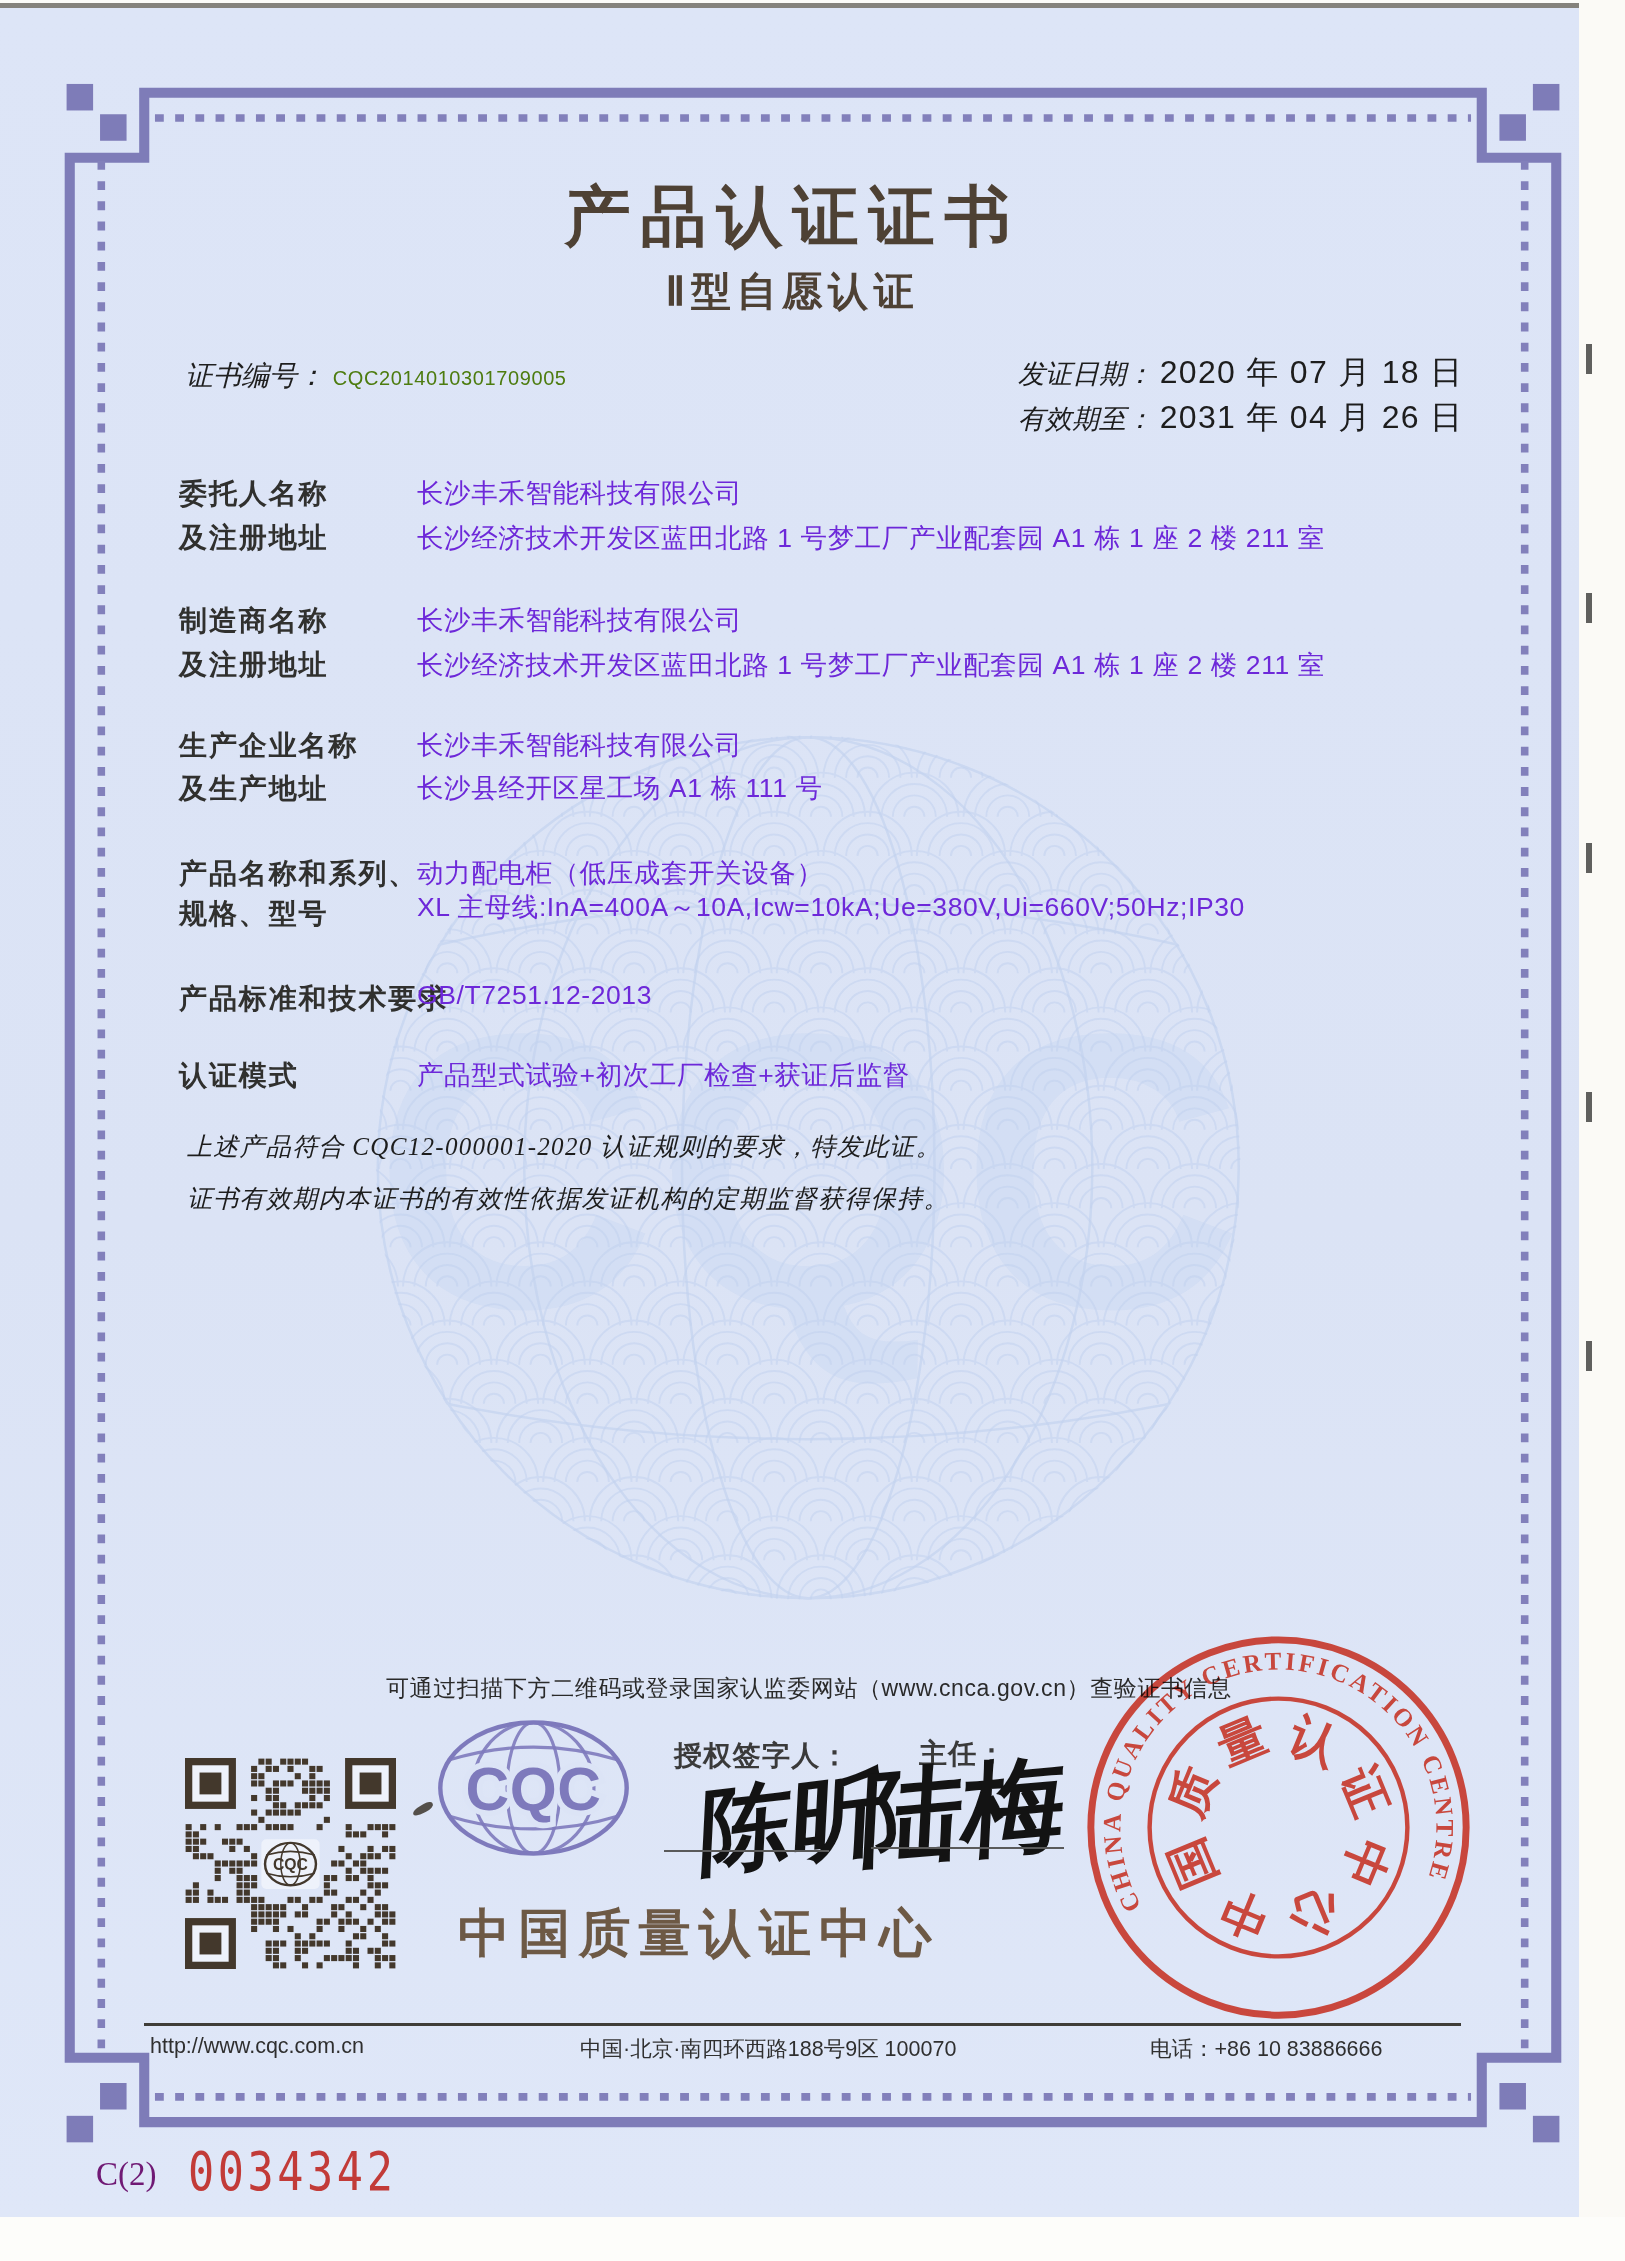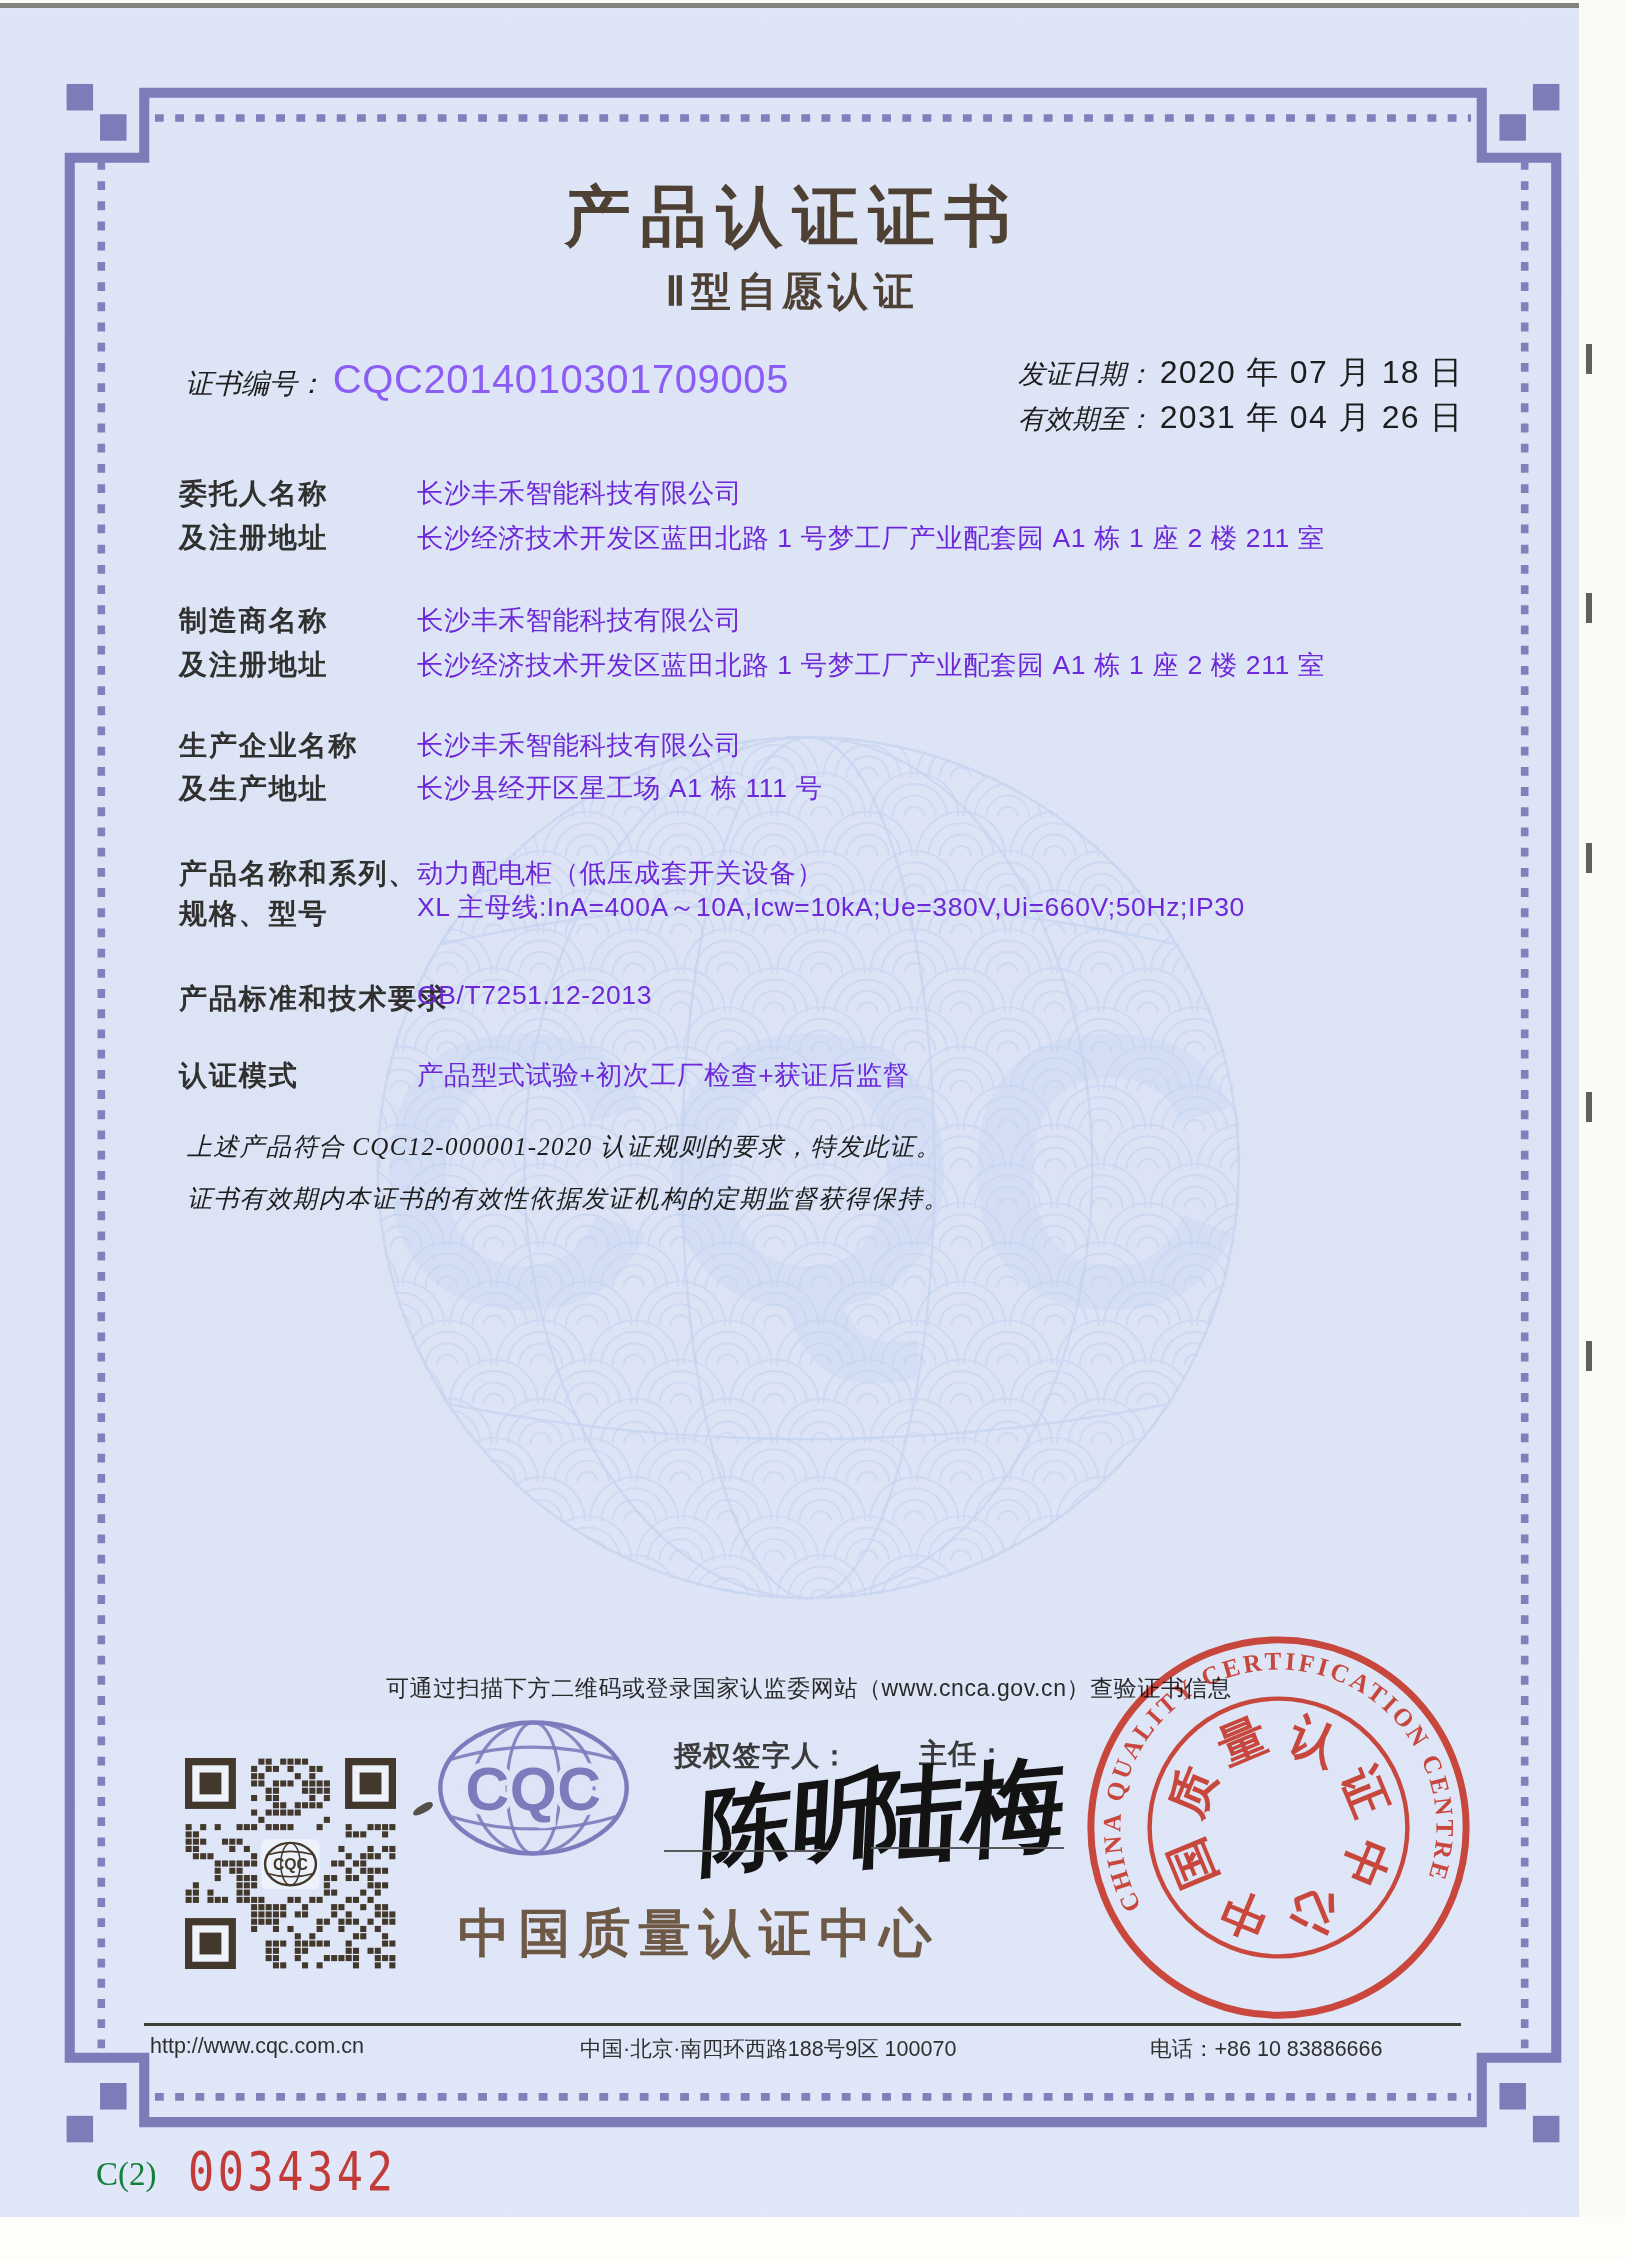--- a/index.html
+++ b/index.html
@@ -20,38 +20,38 @@
   svg{position:absolute;overflow:visible;}
   .frame-svg,.watermark-svg{left:0;top:0;pointer-events:none;}
   .watermark-svg{opacity:.5;}
   
   .title{left:0;top:172px;width:1585px;text-align:center;
     font-size:66px;font-weight:800;letter-spacing:10px;color:#4e4134;}
   .subtitle{left:0;top:264px;width:1585px;text-align:center;
     font-size:40px;font-weight:700;letter-spacing:5.7px;color:#4e4134;}
   .kaiti{font-family:"Liberation Serif", serif;font-style:italic;}
   .cert-row{left:185px;top:357px;font-size:28px;color:#1f1f1f;white-space:nowrap;}
-  .cert-row .num{font-family:"Liberation Sans", sans-serif;font-style:normal;font-size:40px;color:#8b5cf6;letter-spacing:0.6px;}
+  .cert-row .num{font-family:"Liberation Sans", sans-serif;font-style:normal;font-size:20px;color:#4d7c0f;letter-spacing:0.6px;}
   .date-row{left:1018px;font-size:27px;color:#1d1d1d;white-space:nowrap;}
   .date-row .num{font-family:"Liberation Sans", sans-serif;font-style:normal;font-size:32px;letter-spacing:1.3px;}
   
   .flabel{left:179px;font-size:28px;font-weight:700;color:#30302e;letter-spacing:1.9px;white-space:nowrap;}
   .fvalue{left:417px;font-size:26.5px;color:#6d28d9;letter-spacing:0.6px;white-space:nowrap;}
   .statement{left:187px;font-size:25px;color:#1d1d1d;letter-spacing:1.3px;white-space:nowrap;}
   
   .verify-note{left:386px;top:1673px;font-size:23px;color:#2a2a2a;letter-spacing:0.6px;white-space:nowrap;}
   .signer-label{font-size:28px;font-weight:600;color:#3a3a3a;letter-spacing:1.3px;white-space:nowrap;}
   .signature{font-family:"Liberation Serif", serif;font-weight:600;color:#131313;white-space:nowrap;}
   .sig1{left:699px;top:1760px;font-size:93px;transform:rotate(-7deg) skewX(-10deg);}
   .sig2{left:861px;top:1744px;font-size:102px;transform:rotate(-5deg) skewX(-8deg);}
   .sig-line{height:1.9px;background:#5a5a5a;}
   .org-name{left:458px;top:1899px;font-size:52px;font-weight:700;letter-spacing:8.2px;color:#6d5945;white-space:nowrap;}
   .footer-divider{left:144px;top:2023px;width:1317px;height:2.5px;background:#3f3d38;}
   .footer-text{top:2034px;font-size:21.5px;color:#2f2f2f;white-space:nowrap;}
-  .serial-prefix{left:96px;top:2156px;font-family:"Liberation Serif", serif;font-size:33px;color:#15803d;}
+  .serial-prefix{left:96px;top:2156px;font-family:"Liberation Serif", serif;font-size:33px;color:#701a75;}
   .serial-number{left:188px;top:2141px;font-family:"DejaVu Sans Mono", monospace;font-size:53px;color:#c23b38;
     letter-spacing:4.4px;transform:scaleX(.82);transform-origin:left top;}
   .stamp-svg{mix-blend-mode:multiply;opacity:.92;}
 </style>
 </head>
 <body>
 
 <div class="abs paper"></div>
 <div class="abs scan-top-line"></div>
 

